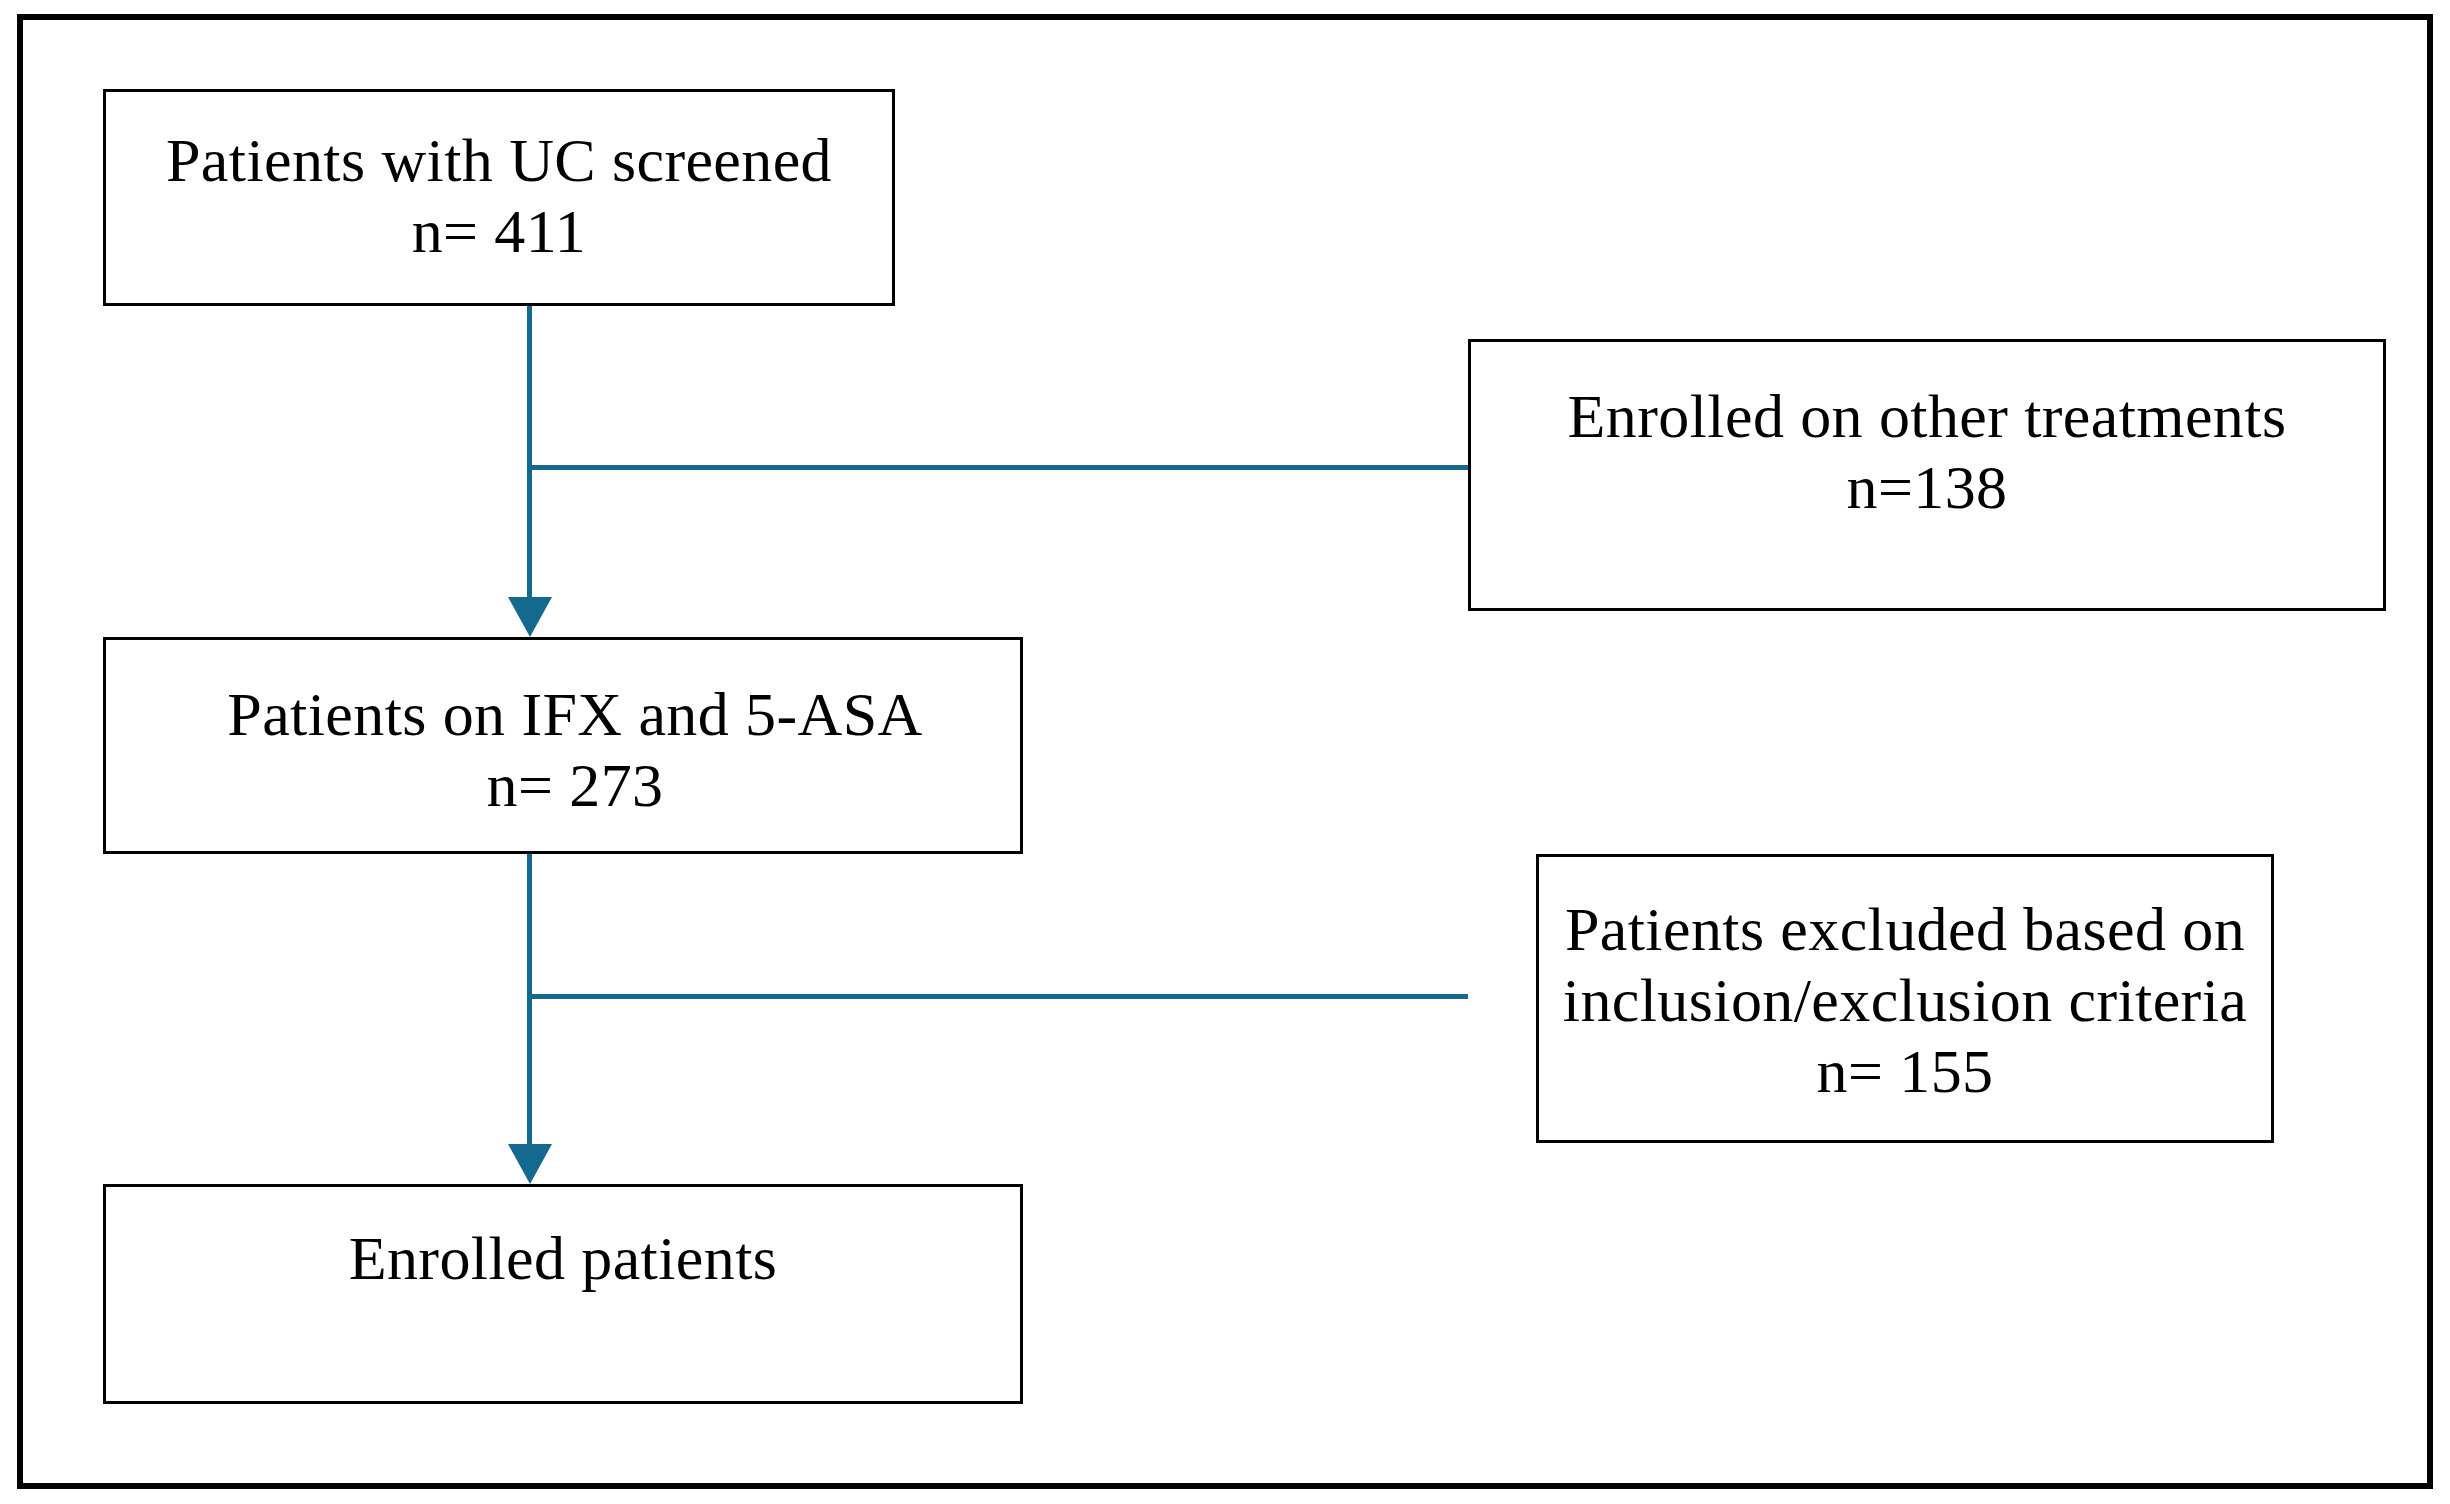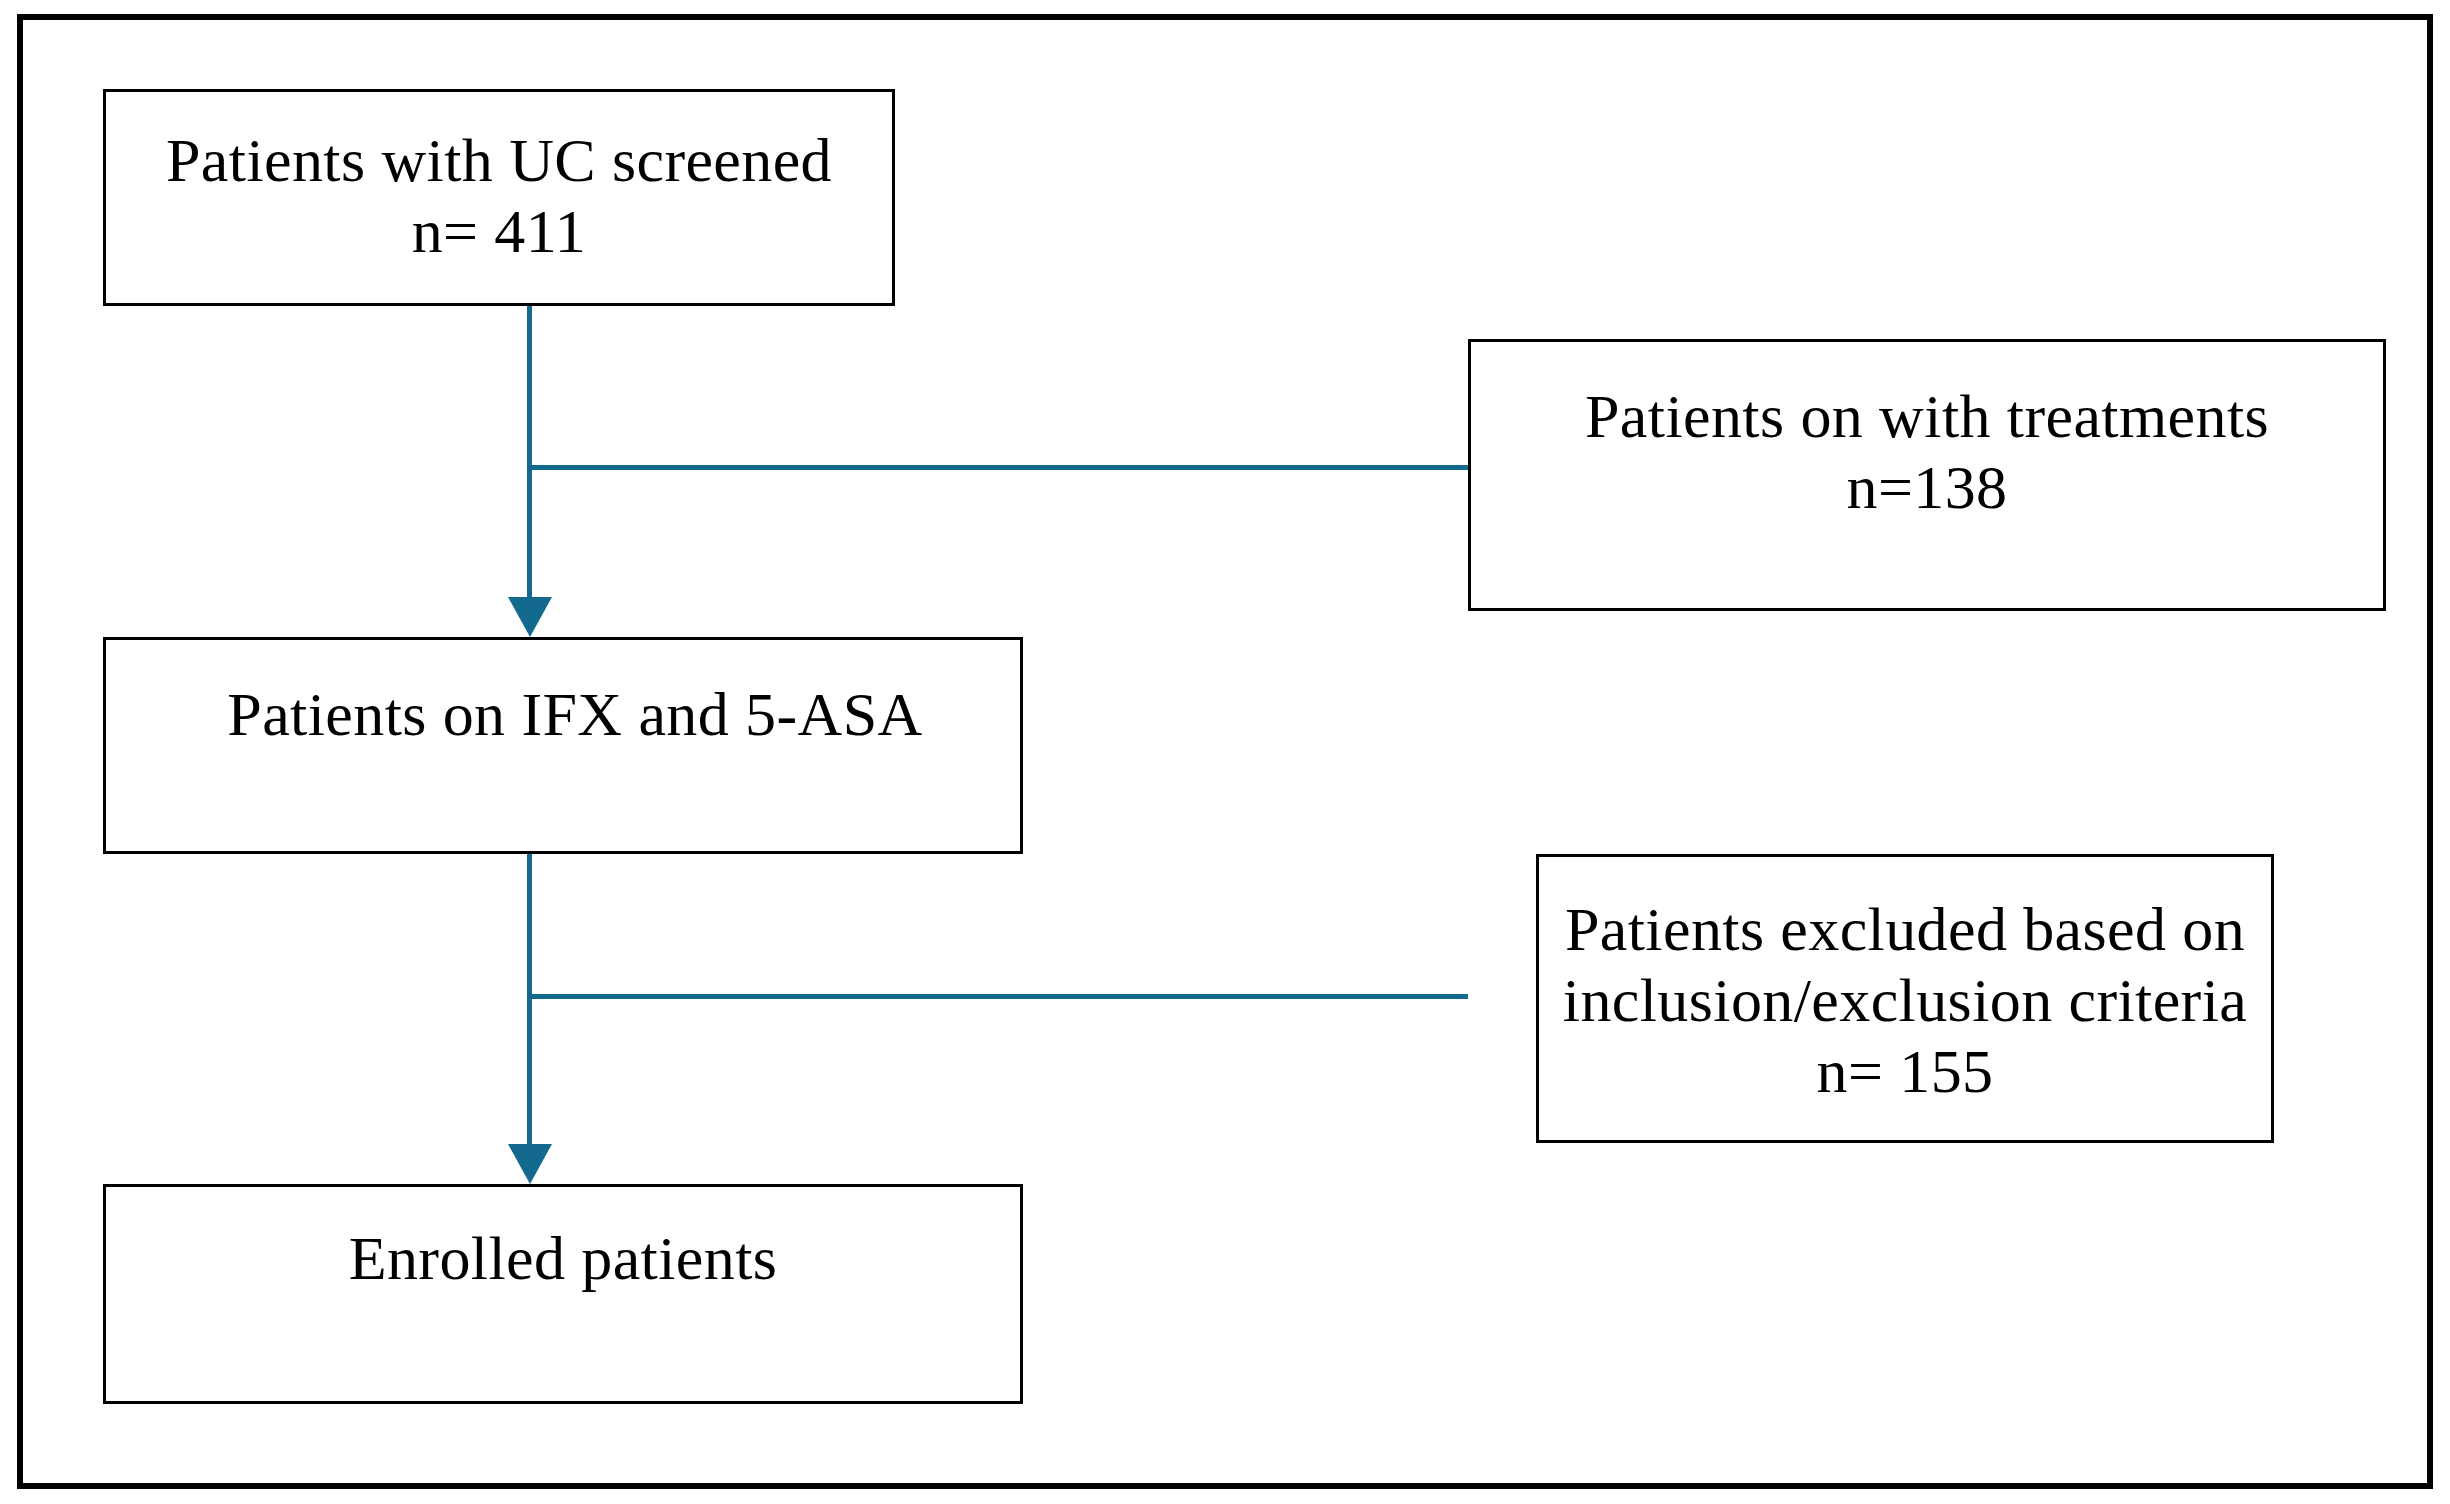--- a/index.html
+++ b/index.html
@@ -44,26 +44,27 @@
 <div class="conn v2"></div>
 <div class="conn h2"></div>
 <div class="arrowhead a2"></div>
 
 <div class="node box-screened">
   <div class="tline">Patients with UC screened</div>
   <div class="tline">n= 411</div>
 </div>
 
 <div class="node box-other">
-  <div class="tline">Patients on with treatments</div>
+  <div class="tline">Enrolled on other treatments</div>
   <div class="tline">n=138</div>
 </div>
 
 <div class="node box-ifx">
   <div class="tline">Patients on IFX and 5-ASA</div>
+  <div class="tline">n= 273</div>
 </div>
 
 <div class="node box-excluded">
   <div class="tline">Patients excluded based on</div>
   <div class="tline">inclusion/exclusion criteria</div>
   <div class="tline">n= 155</div>
 </div>
 
 <div class="node box-enrolled">
   <div class="tline">Enrolled patients</div>

